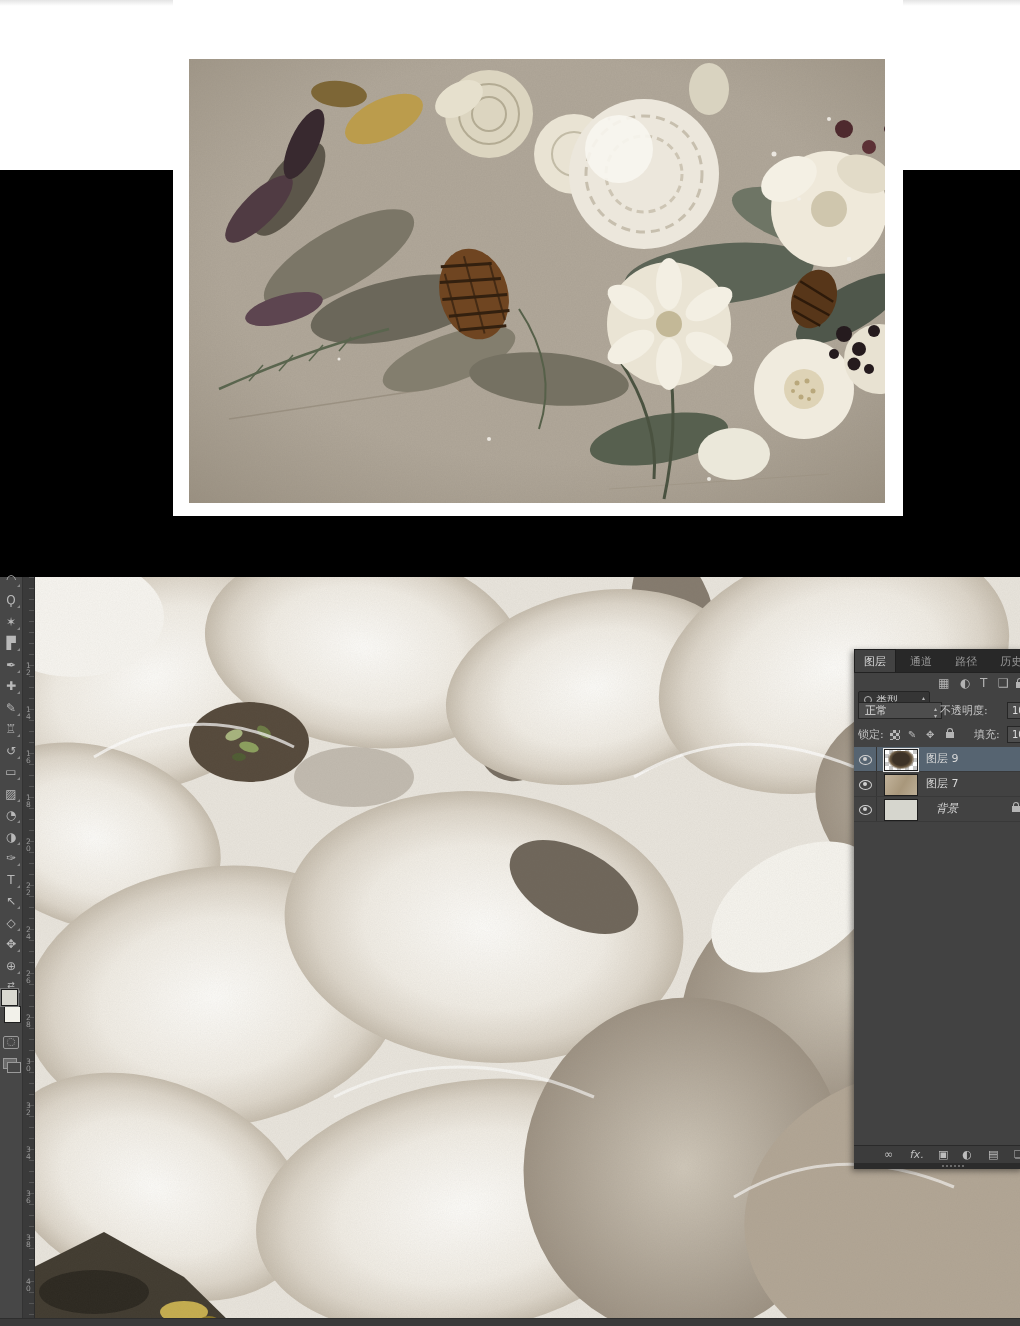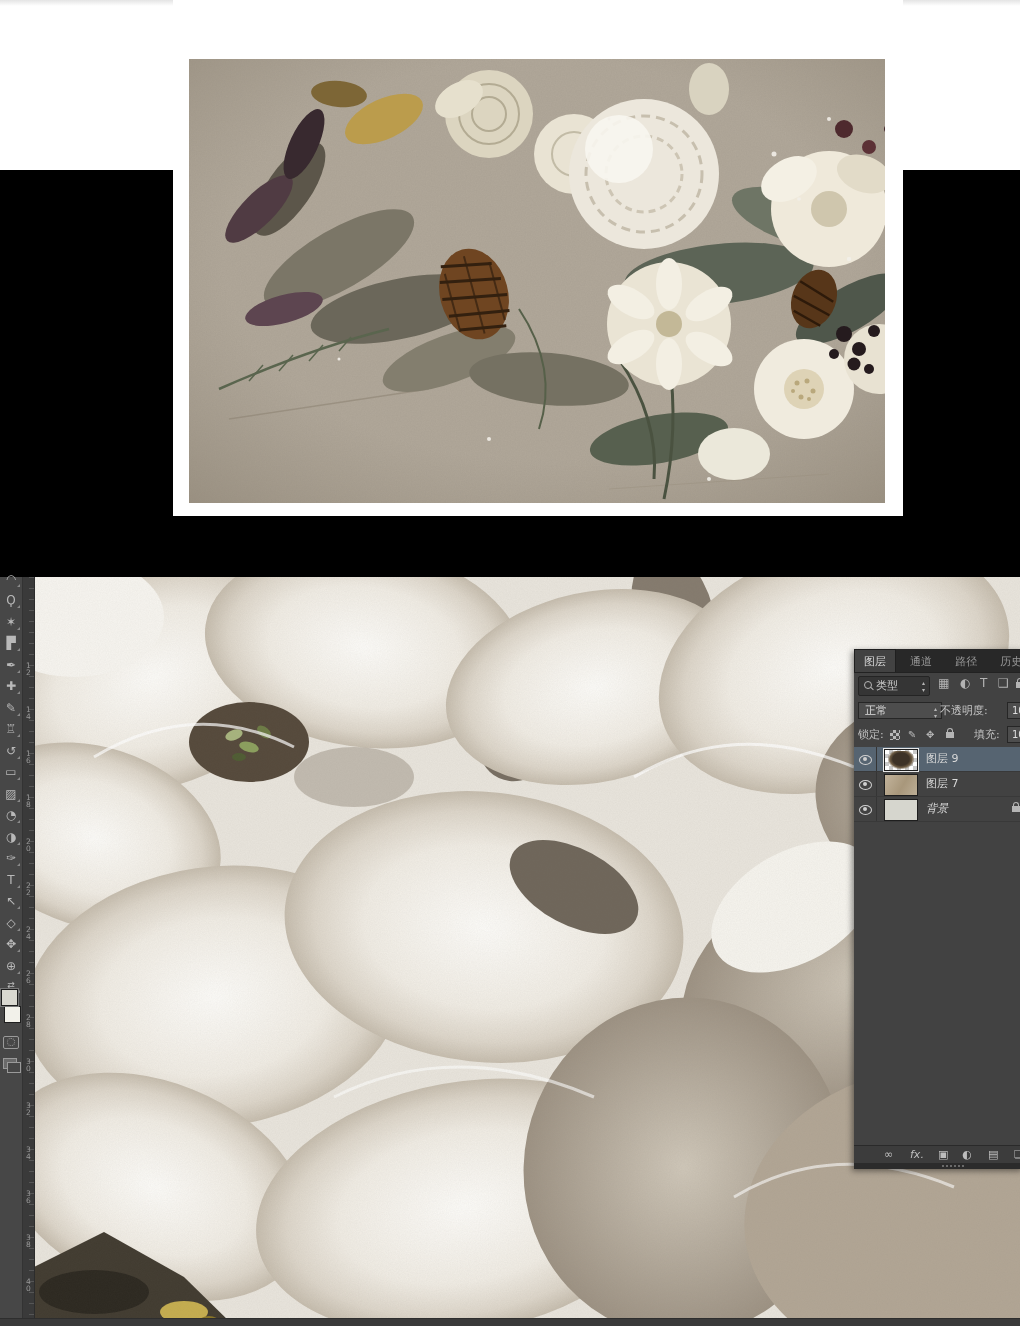--- a/index.html
+++ b/index.html
@@ -28,21 +28,21 @@
   
   #ruler{position:absolute;left:23px;top:0;width:11px;height:749px;background:#3a3a3a;border-right:1px solid #2c2c2c;
     background-image:repeating-linear-gradient(to bottom,#565656 0 1px,transparent 1px 11px);background-position:6px 0;background-size:5px 100%;background-repeat:repeat-y;}
   .rlab{position:absolute;left:1px;writing-mode:vertical-rl;text-orientation:upright;letter-spacing:-2px;color:#9a9a9a;font-size:7.5px;line-height:9px;}
   
   #layers-panel{position:absolute;left:854px;top:72px;width:170px;height:520px;background:#424242;box-shadow:-2px 2px 6px rgba(0,0,0,.45);overflow:hidden;}
   #tabbar{position:absolute;left:0;top:0;width:200px;height:23px;background:#282828;border-bottom:1px solid #222;}
   .tab{display:inline-block;height:22px;line-height:23px;padding:0 9px;font-size:11px;color:#969696;cursor:pointer;}
   .tab.active{background:#424242;color:#d8d8d8;border:1px solid #1f1f1f;border-bottom:none;}
   #filter-row{position:absolute;left:0;top:24px;width:200px;height:25px;}
-  #search-dd{position:absolute;left:4px;top:3px;width:70px;height:18px;background:#353535;border:1px solid #242424;border-radius:2px;color:#cfcfcf;font-size:11px;line-height:17px;cursor:pointer;}
+  #search-dd{position:absolute;left:4px;top:18px;width:70px;height:18px;background:#353535;border:1px solid #242424;border-radius:2px;color:#cfcfcf;font-size:11px;line-height:17px;cursor:pointer;}
   .lens{position:absolute;left:5px;top:4px;width:6px;height:6px;border:1px solid #b5b5b5;border-radius:50%;}
   .lens:after{content:"";position:absolute;left:5px;top:6px;width:4px;height:1px;background:#b5b5b5;transform:rotate(45deg);}
   #search-dd .txt{position:absolute;left:17px;top:0;}
   .updown{position:absolute;right:4px;top:2px;color:#b5b5b5;font-size:6px;line-height:7px;text-align:center;}
   .ficon{position:absolute;top:3px;color:#b3b3b3;font-size:12px;cursor:pointer;}
   
   #blend-row{position:absolute;left:0;top:50px;width:200px;height:24px;}
   #blend-dd{position:absolute;left:4px;top:3px;width:84px;height:17px;background:#4d4d4d;border:1px solid #262626;color:#dedede;font-size:11px;line-height:16px;padding-left:6px;cursor:pointer;box-sizing:border-box;}
   .lab{position:absolute;color:#c4c4c4;font-size:11px;line-height:24px;}
   .valbox{position:absolute;top:3px;width:40px;height:17px;background:#4d4d4d;border:1px solid #262626;color:#dedede;font-size:10px;line-height:16px;padding-left:4px;box-sizing:border-box;}
@@ -57,21 +57,21 @@
   .lrow.sel{background:#566471;}
   .eyecell{position:absolute;left:0;top:0;width:22px;height:24px;border-right:1px solid #353535;}
   .eye{position:absolute;left:5px;top:8px;width:11px;height:8px;border:1px solid #cfcfcf;border-radius:50%;}
   .eye:after{content:"";position:absolute;left:3px;top:1px;width:4px;height:4px;border-radius:50%;background:#cfcfcf;}
   .thumb{position:absolute;left:30px;top:2px;width:32px;height:20px;border:1px solid #1e1e1e;}
   .thumb.t-bouquet{background:conic-gradient(#c9c9c9 25%,#fff 0 50%,#c9c9c9 0 75%,#fff 0);background-size:8px 8px;outline:1px solid #e8e8e8;}
   .thumb.t-bouquet:after{content:"";position:absolute;inset:1px 3px;background:radial-gradient(ellipse at 50% 45%,#3d3227 0 45%,#6e5c44 60%,transparent 75%);}
   .thumb.t-texture{background:linear-gradient(120deg,#c3b49c,#a8977b 55%,#bcae96);}
   .thumb.t-plain{background:#d6d6ce;}
   .lname{position:absolute;left:72px;top:0;height:24px;line-height:24px;color:#d9d9d9;font-size:11px;}
-  .lname.it{font-style:italic;}
+  .lname.it{font-style:italic;margin-left:10px;}
   
   #panel-footer{position:absolute;left:0;top:496px;width:200px;height:18px;background:#3c3c3c;border-top:1px solid #2a2a2a;}
   .fico{position:absolute;top:0;height:18px;line-height:18px;color:#bdbdbd;font-size:11px;cursor:pointer;}
   #panel-grip{position:absolute;left:0;top:514px;width:200px;height:6px;background:#2b2b2b;}
   #panel-grip i{position:absolute;left:88px;top:2px;width:22px;height:2px;background:repeating-linear-gradient(90deg,#6a6a6a 0 2px,transparent 2px 4px);}
 </style>
 </head>
 <body>
 
 <div id="stage">

